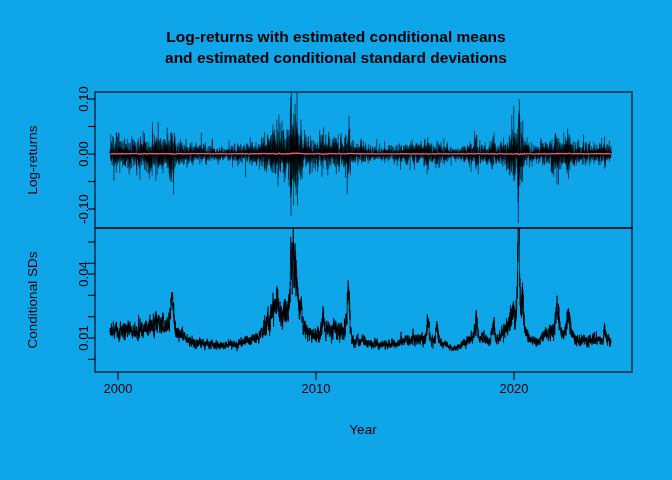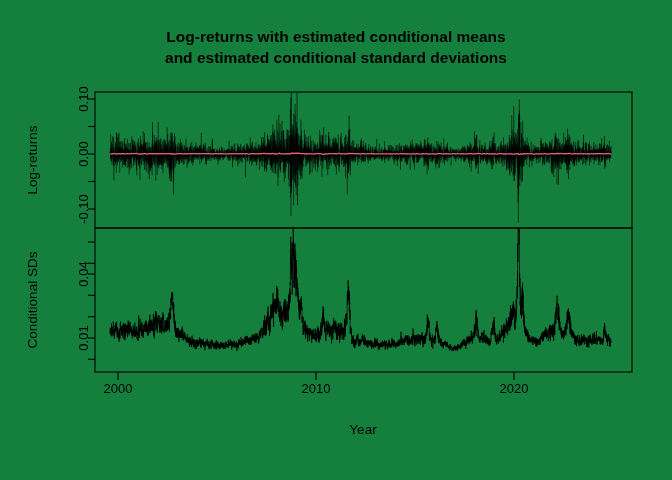--- a/index.html
+++ b/index.html
@@ -12,21 +12,21 @@
     width: 672px;
     height: 480px;
     overflow: hidden;
     font-family: "Liberation Sans", sans-serif;
     color: #000000;
   }
   #figure {
     position: relative;
     width: 672px;
     height: 480px;
-    background: #15803d;
+    background: #0ea5e9;
   }
   .chart-title {
     position: absolute;
     left: 0;
     top: 26px;
     width: 672px;
     text-align: center;
     font-family: "Liberation Sans", sans-serif;
     font-size: 15.5px;
     font-weight: bold;

